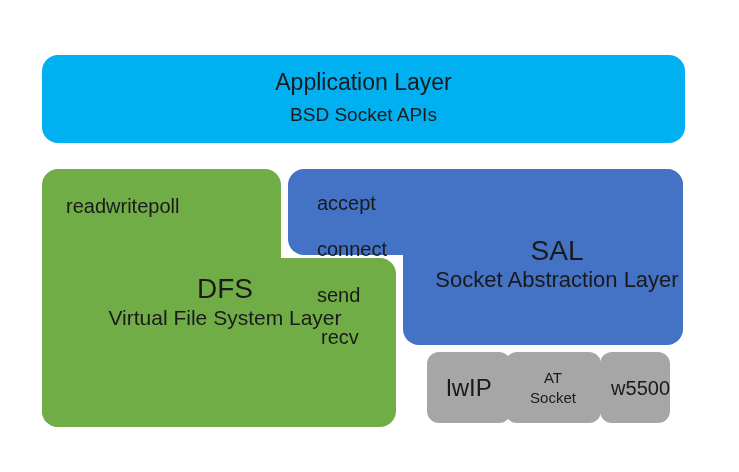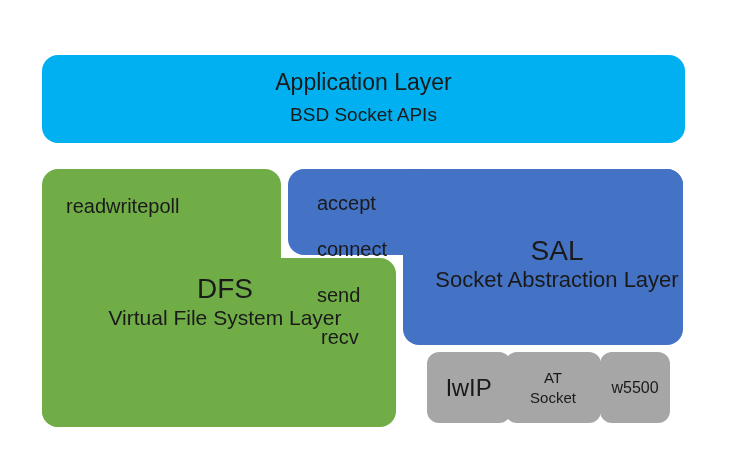--- a/index.html
+++ b/index.html
@@ -64,21 +64,21 @@
   .backend {
     position: absolute; top: 352px; height: 71px;
     background: var(--color-backend, #A6A6A6);
     border-radius: 12px;
     display: flex; flex-direction: column;
     align-items: center; justify-content: center;
     text-align: center;
   }
   .backend-lwip   { left: 403px; width: 84px; font-size: 24px; line-height: 24px; margin-left: 24px; }
   .backend-atsock { left: 505px; width: 96px; font-size: 15px; line-height: 20px; }
-  .backend-w5500  { left: 600px; width: 70px; font-size: 16px; line-height: 20px; }
+  .backend-w5500  { left: 600px; width: 70px; font-size: 20px; line-height: 20px; align-items: flex-end; }
 </style>
 </head>
 <body>
 
 <div class="stage">
 
   <div class="box app-box">
     <div class="app-title">Application Layer</div>
     <div class="app-subtitle">BSD Socket APIs</div>
   </div>

